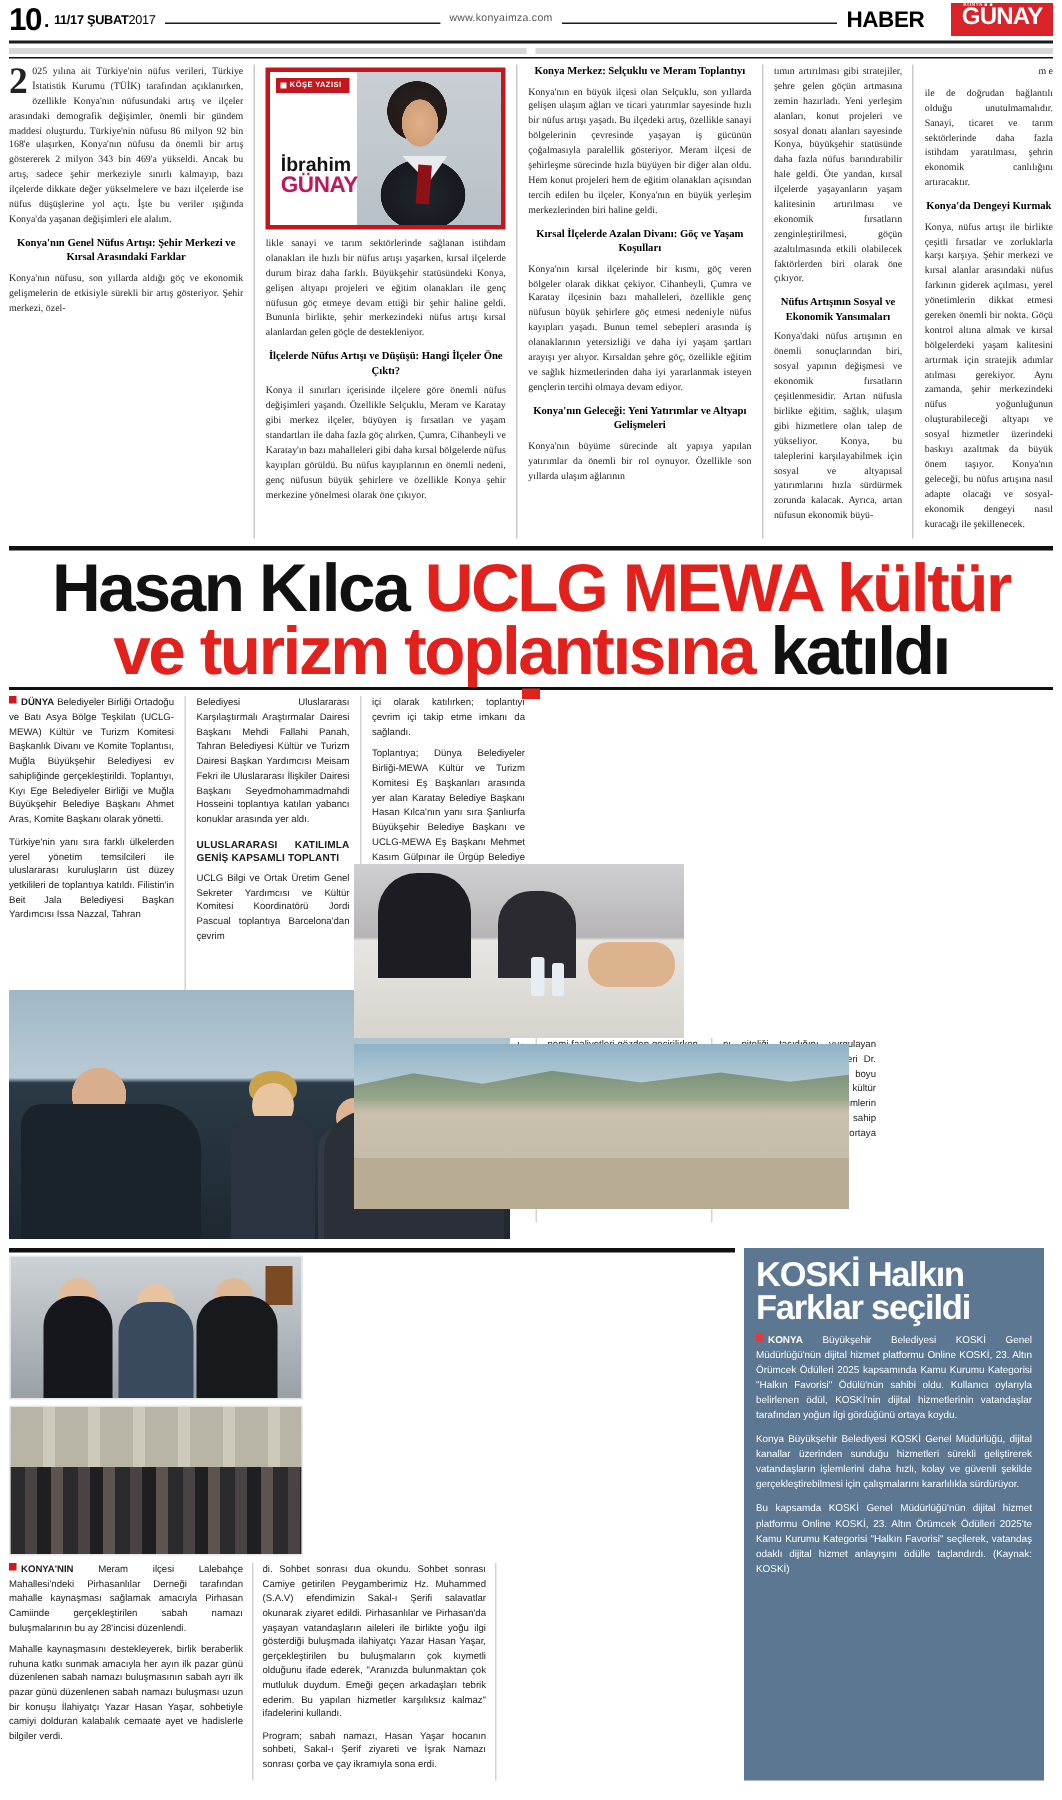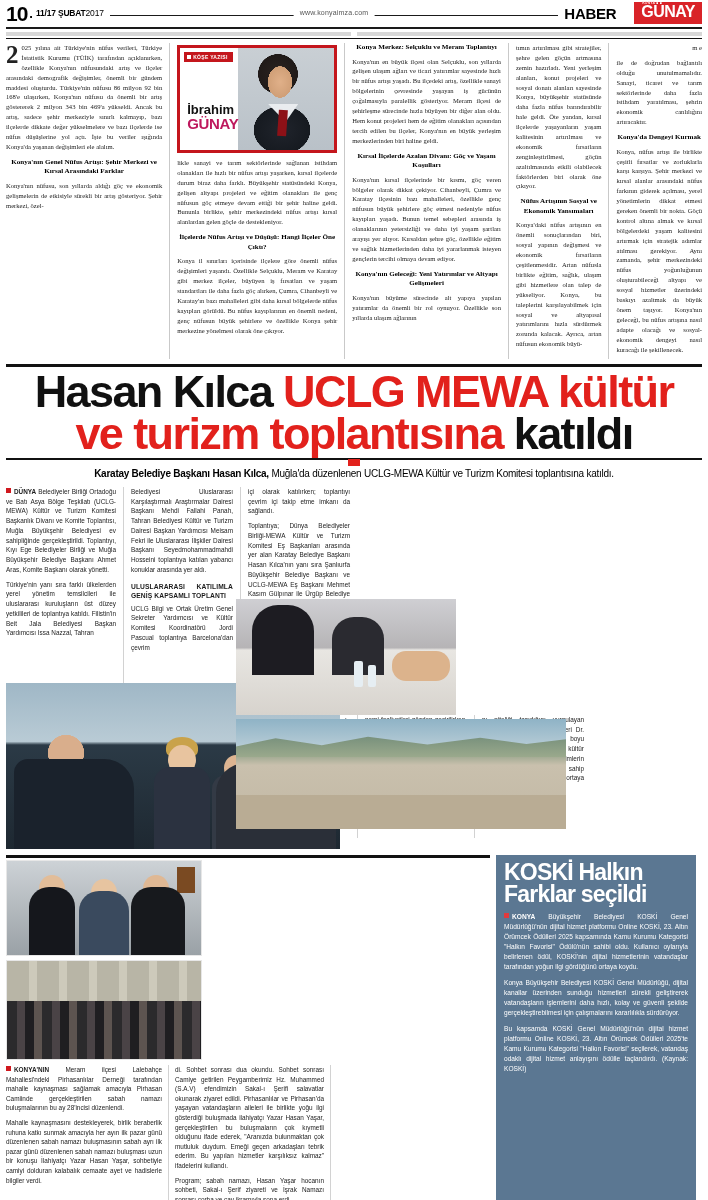--- a/index.html
+++ b/index.html
@@ -263,23 +263,20 @@
     <div class="hl">
       <span class="blk">Hasan Kılca</span>
       <span class="red">UCLG MEWA kültür ve turizm toplantısına</span>
       <span class="blk">katıldı</span>
     </div>
   </div>
   <div class="hl-rule-bot">
     <span class="tick"></span>
   </div>
 
-  <div class="spot">
-    <b>Karatay Belediye Başkanı Hasan Kılca,</b><span> Muğla'da düzenlenen UCLG-MEWA Kültür ve Turizm Komitesi toplantısına katıldı.</span>
-  </div>
 
   <div class="a2 ph" style="height:362px">
     <div class="a2-cols">
 
       <div class="a2c">
         <p><span class="sq-red"></span><span class="lead-tag">DÜNYA</span><span> Belediyeler Birliği Ortadoğu ve Batı Asya Bölge Teşkilatı (UCLG-MEWA) Kültür ve Turizm Komitesi Başkanlık Divanı ve Komite Toplantısı, Muğla Büyükşehir Belediyesi ev sahipliğinde gerçekleştirildi. Toplantıyı, Kıyı Ege Belediyeler Birliği ve Muğla Büyükşehir Belediye Başkanı Ahmet Aras, Komite Başkanı olarak yönetti.</span></p>
         <p>Türkiye'nin yanı sıra farklı ülkelerden yerel yönetim temsilcileri ile uluslararası kuruluşların üst düzey yetkilileri de toplantıya katıldı. Filistin'in Beit Jala Belediyesi Başkan Yardımcısı Issa Nazzal, Tahran</p>
       </div>
 
       <div class="a2c">

